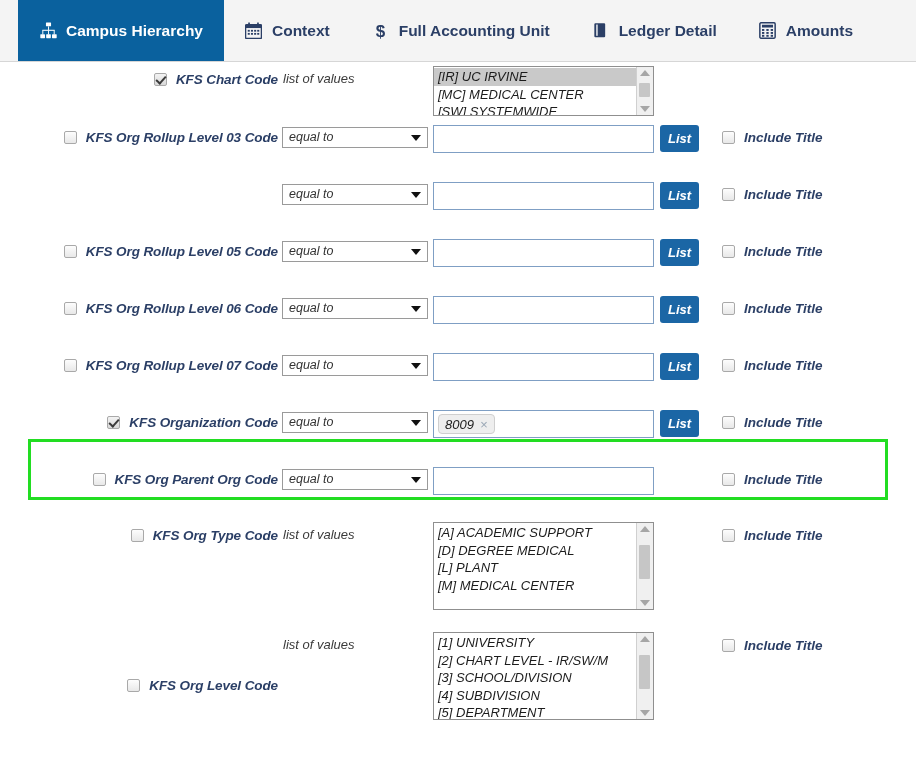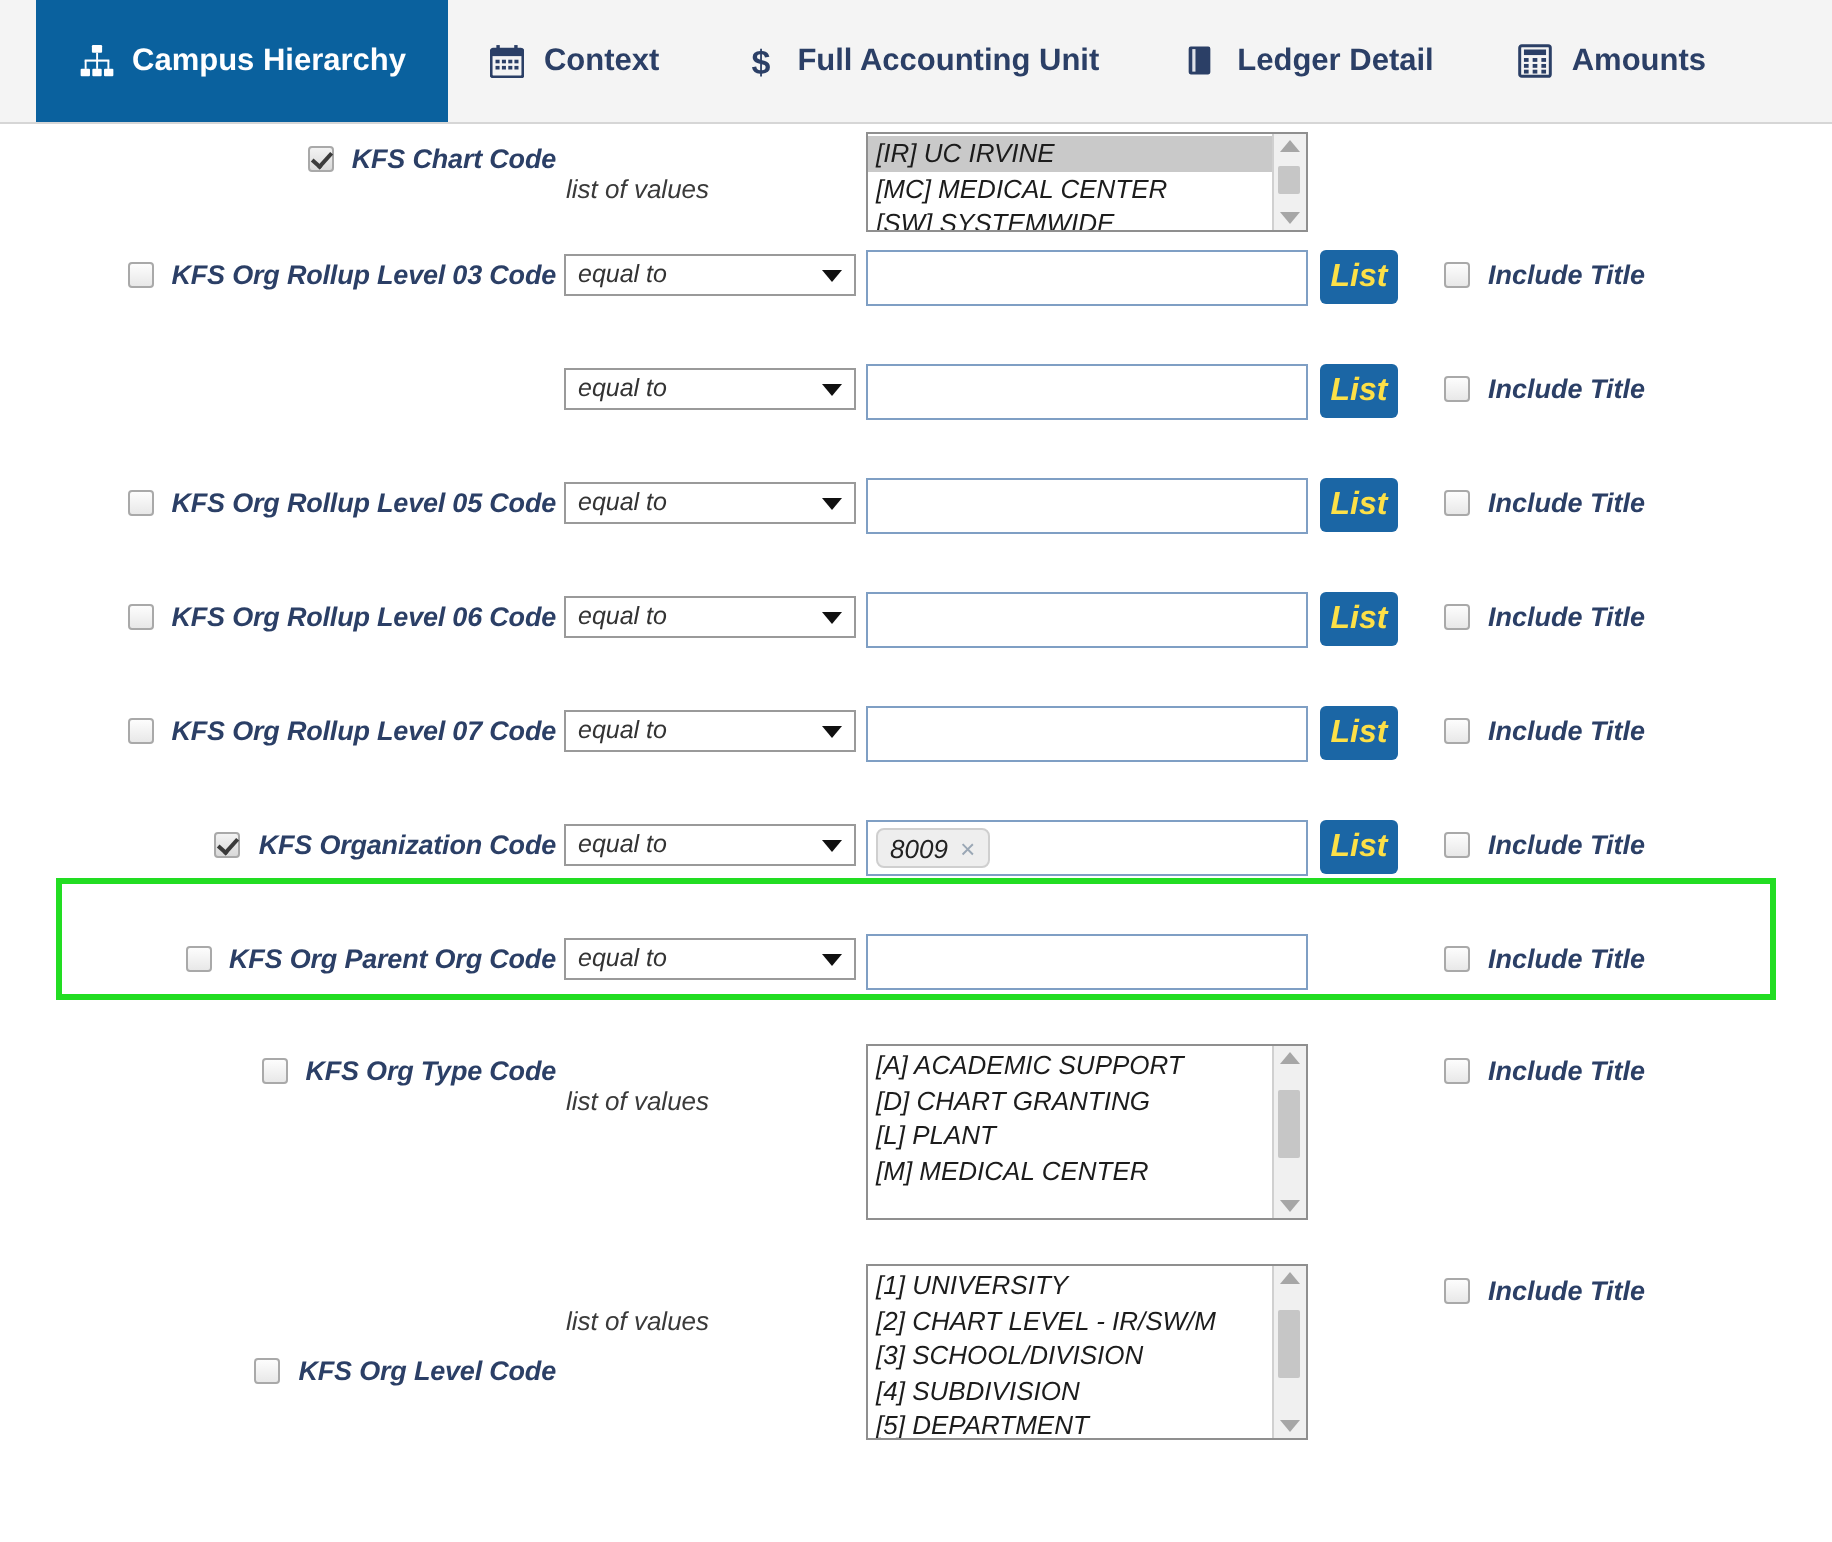--- a/index.html
+++ b/index.html
@@ -174,22 +174,22 @@
   
   .listbtn{
     position:absolute;
     left:660px;
     top:2px;
     width:39px;
     height:27px;
     background:#1b66a5;
     border:none;
     border-radius:3px;
-    color:#fde047;
-    font-size:16px;
+    color:#ffffff;
+    font-size:13px;
     font-weight:bold;
     cursor:pointer;
     font-family:"Liberation Sans", sans-serif;
     line-height:27px;
     text-align:center;
     padding:0;
   }
 
   
   .inctitle{
@@ -204,21 +204,21 @@
     font-size:13.5px;
     font-weight:bold;
     color:#2b3f66;
     white-space:nowrap;
   }
 
   
   .lov{
     position:absolute;
     left:283px;
-    top:21px;
+    top:5px;
     font-size:13px;
     color:#3a3a3a;
   }
 
   
   .lbox{
     position:absolute;
     left:433px;
     top:0px;
     width:221px;
@@ -505,21 +505,21 @@
     </div>
     <div class="row tall">
       <div class="lbl" style="top: 6px;">
         <span class="cb"></span>
         <span class="txt">KFS Org Type Code</span>
       </div>
       <div class="lov">list of values</div>
       <div class="lbox h5">
         <div class="opts">
           <div class="opt">[A] ACADEMIC SUPPORT</div>
-          <div class="opt">[D] CHART GRANTING</div>
+          <div class="opt">[D] DEGREE MEDICAL</div>
           <div class="opt">[L] PLANT</div>
           <div class="opt">[M] MEDICAL CENTER</div>
         </div>
         <div class="sbar">
           <div class="up"></div>
           <div class="thumb" style="top:22px;height:34px;"></div>
           <div class="dn"></div>
         </div>
       </div>
       <div class="inctitle" style="top: 6px;">

